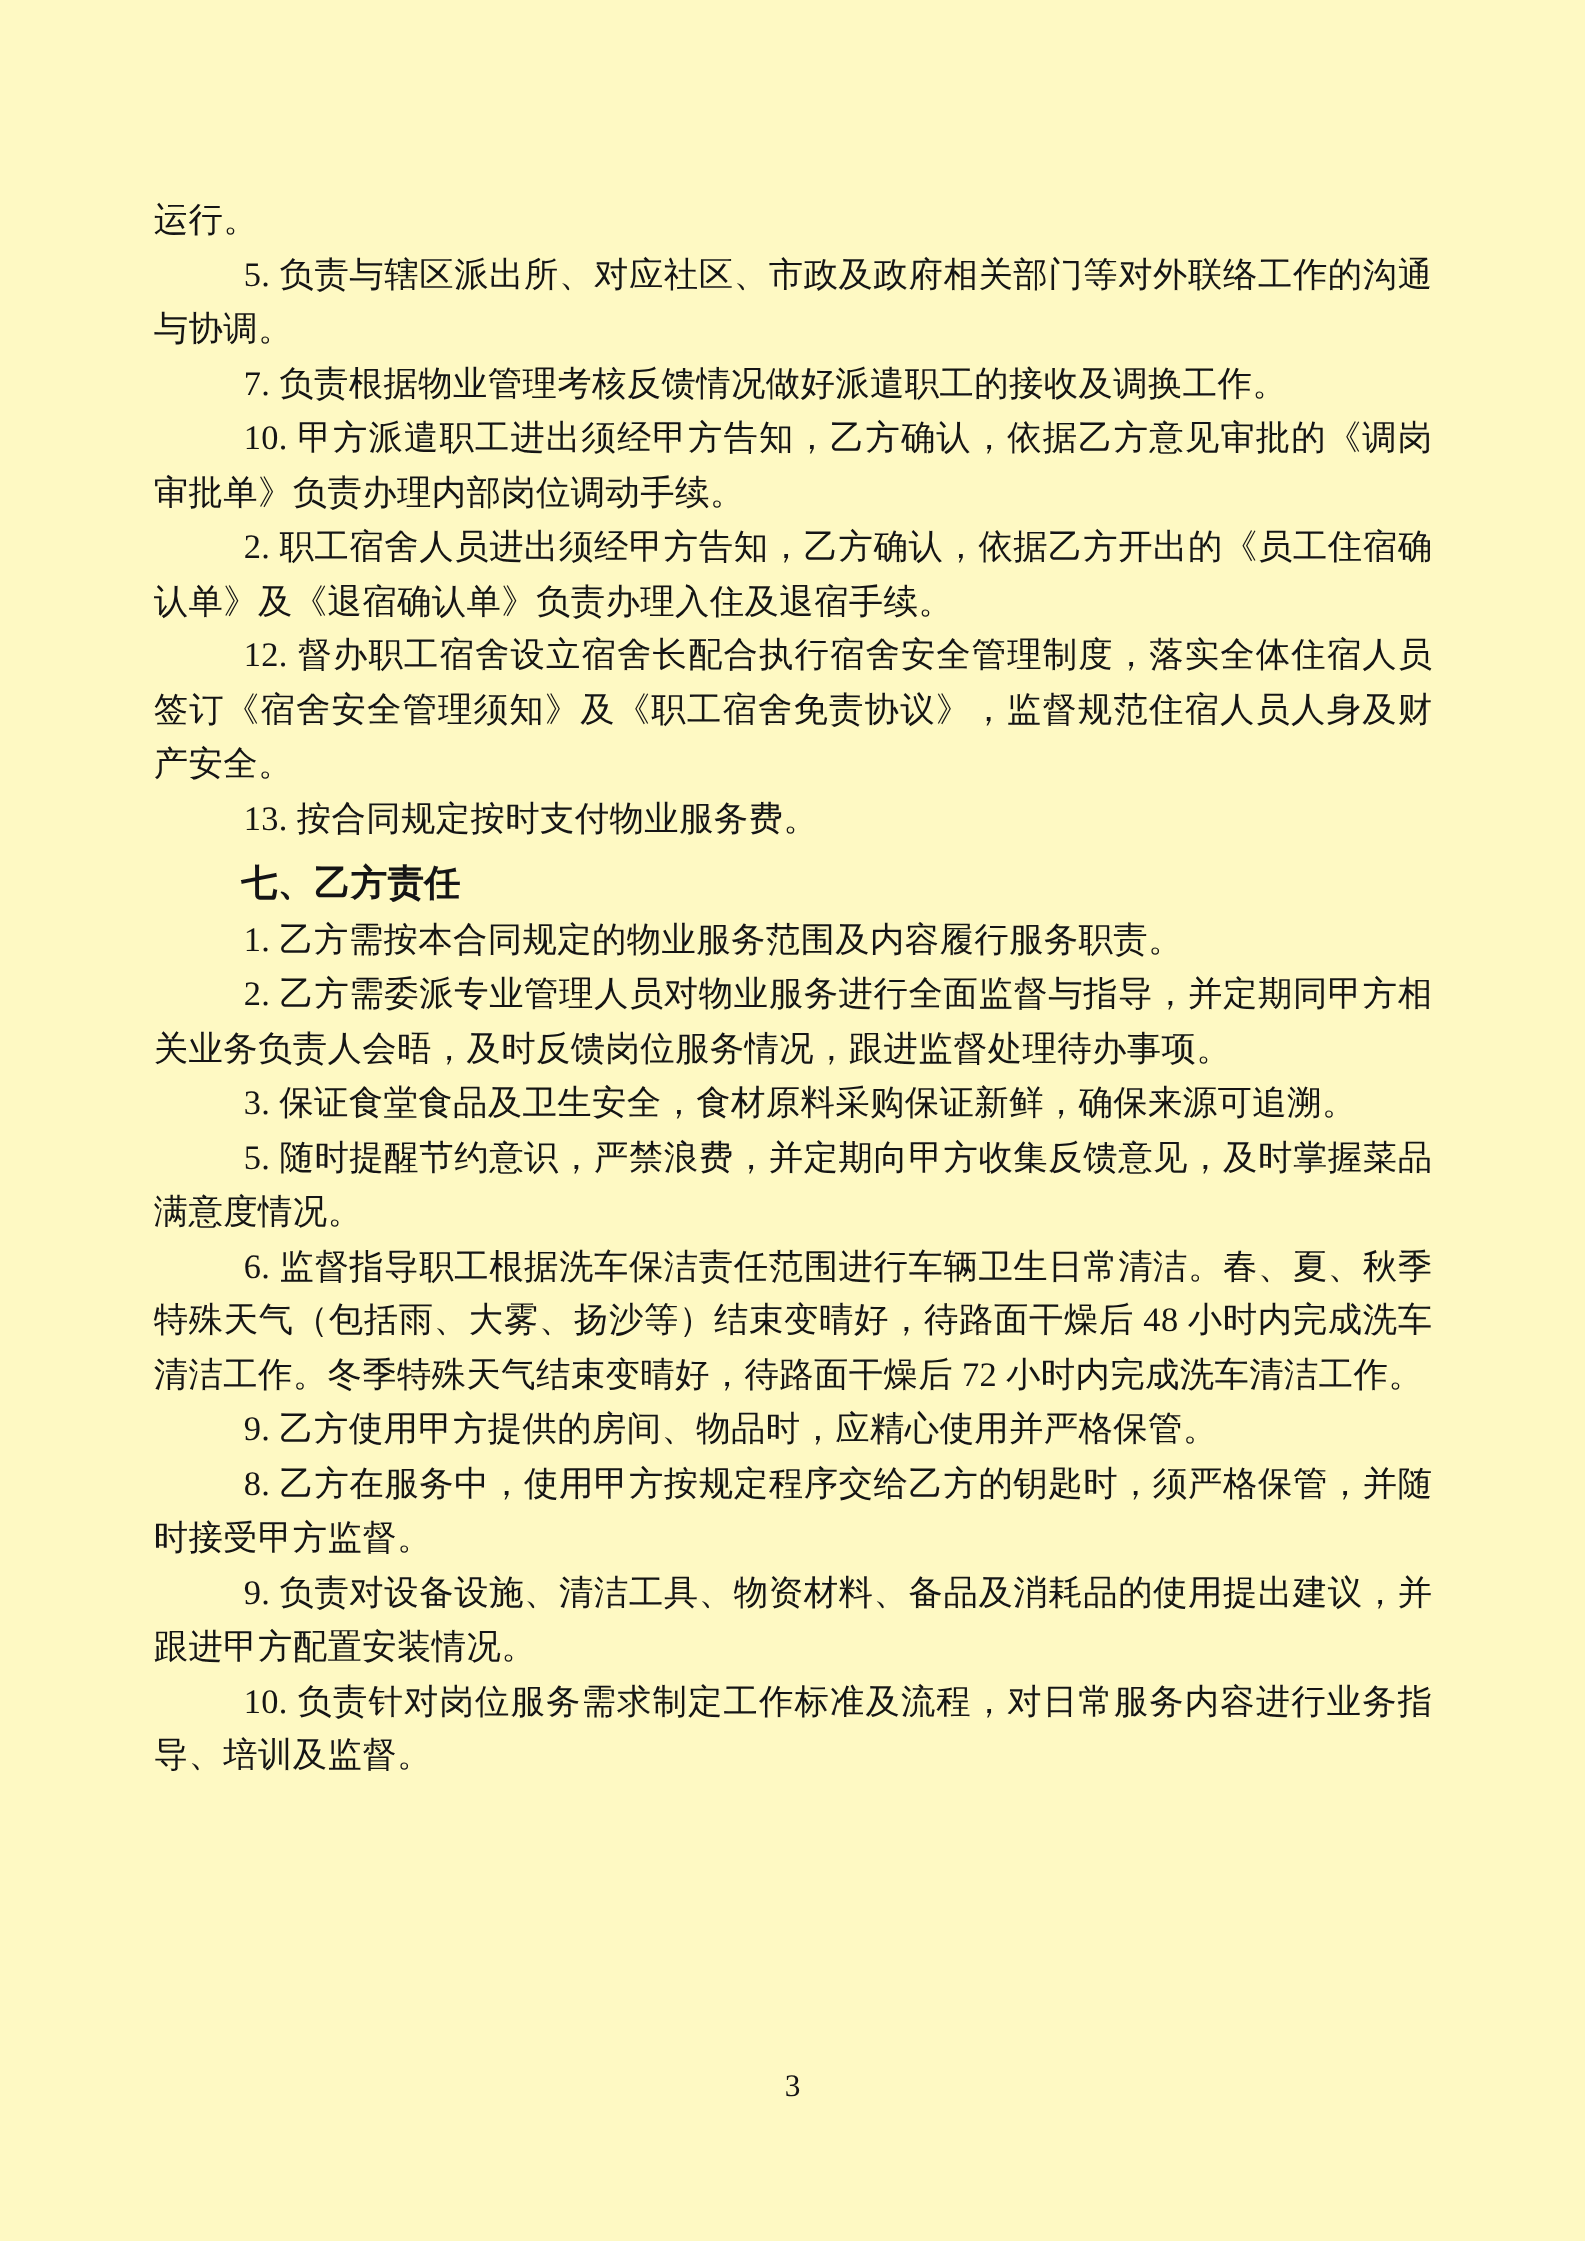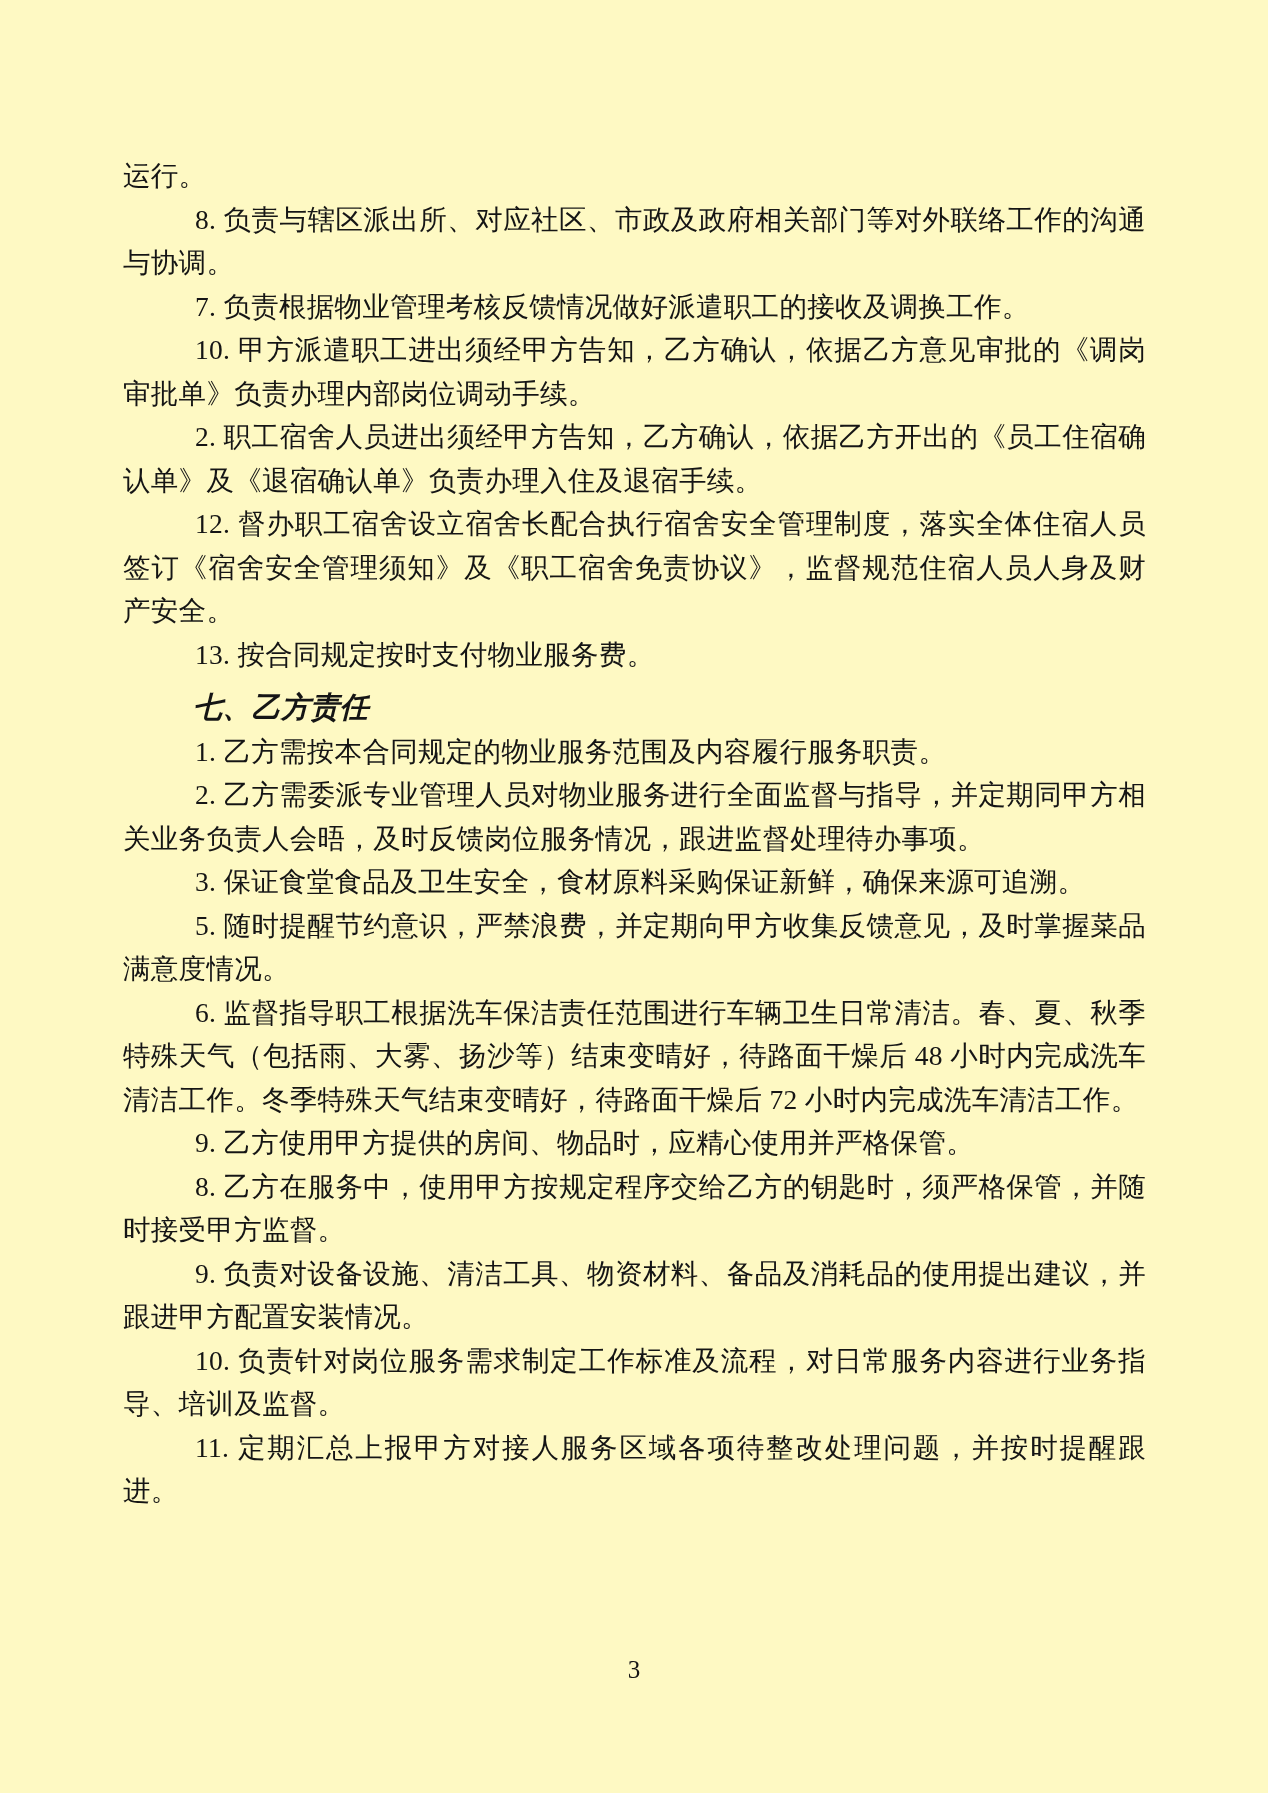--- a/index.html
+++ b/index.html
@@ -34,50 +34,48 @@
     text-indent: 0;
   }
   p.item {
     text-indent: 72px;
   }
   p.heading {
     text-indent: 70px;
     font-weight: bold;
     font-size: 29px;
     margin-top: 10px;
-    font-style: italic;
   }
   .page-number {
     position: absolute;
     top: 1656px;
     left: 0;
     width: 100%;
     text-align: center;
     font-size: 25px;
     color: #151515;
   }
 </style>
 </head>
 <body>
 
 <div class="page">
   <div class="content">
     <p class="cont">运行。</p>
-    <p class="item">8. 负责与辖区派出所、对应社区、市政及政府相关部门等对外联络工作的沟通与协调。</p>
+    <p class="item">5. 负责与辖区派出所、对应社区、市政及政府相关部门等对外联络工作的沟通与协调。</p>
     <p class="item">7. 负责根据物业管理考核反馈情况做好派遣职工的接收及调换工作。</p>
     <p class="item">10. 甲方派遣职工进出须经甲方告知，乙方确认，依据乙方意见审批的《调岗审批单》负责办理内部岗位调动手续。</p>
     <p class="item">2. 职工宿舍人员进出须经甲方告知，乙方确认，依据乙方开出的《员工住宿确认单》及《退宿确认单》负责办理入住及退宿手续。</p>
     <p class="item">12. 督办职工宿舍设立宿舍长配合执行宿舍安全管理制度，落实全体住宿人员签订《宿舍安全管理须知》及《职工宿舍免责协议》，监督规范住宿人员人身及财产安全。</p>
     <p class="item">13. 按合同规定按时支付物业服务费。</p>
     <p class="heading">七、乙方责任</p>
     <p class="item">1. 乙方需按本合同规定的物业服务范围及内容履行服务职责。</p>
     <p class="item">2. 乙方需委派专业管理人员对物业服务进行全面监督与指导，并定期同甲方相关业务负责人会晤，及时反馈岗位服务情况，跟进监督处理待办事项。</p>
     <p class="item">3. 保证食堂食品及卫生安全，食材原料采购保证新鲜，确保来源可追溯。</p>
     <p class="item">5. 随时提醒节约意识，严禁浪费，并定期向甲方收集反馈意见，及时掌握菜品满意度情况。</p>
     <p class="item">6. 监督指导职工根据洗车保洁责任范围进行车辆卫生日常清洁。春、夏、秋季特殊天气（包括雨、大雾、扬沙等）结束变晴好，待路面干燥后 48 小时内完成洗车清洁工作。冬季特殊天气结束变晴好，待路面干燥后 72 小时内完成洗车清洁工作。</p>
     <p class="item">9. 乙方使用甲方提供的房间、物品时，应精心使用并严格保管。</p>
     <p class="item">8. 乙方在服务中，使用甲方按规定程序交给乙方的钥匙时，须严格保管，并随时接受甲方监督。</p>
     <p class="item">9. 负责对设备设施、清洁工具、物资材料、备品及消耗品的使用提出建议，并跟进甲方配置安装情况。</p>
     <p class="item">10. 负责针对岗位服务需求制定工作标准及流程，对日常服务内容进行业务指导、培训及监督。</p>
-    <p class="item">11. 定期汇总上报甲方对接人服务区域各项待整改处理问题，并按时提醒跟进。</p>
   </div>
   <div class="page-number">3</div>
 </div>
 
 </body></html>

